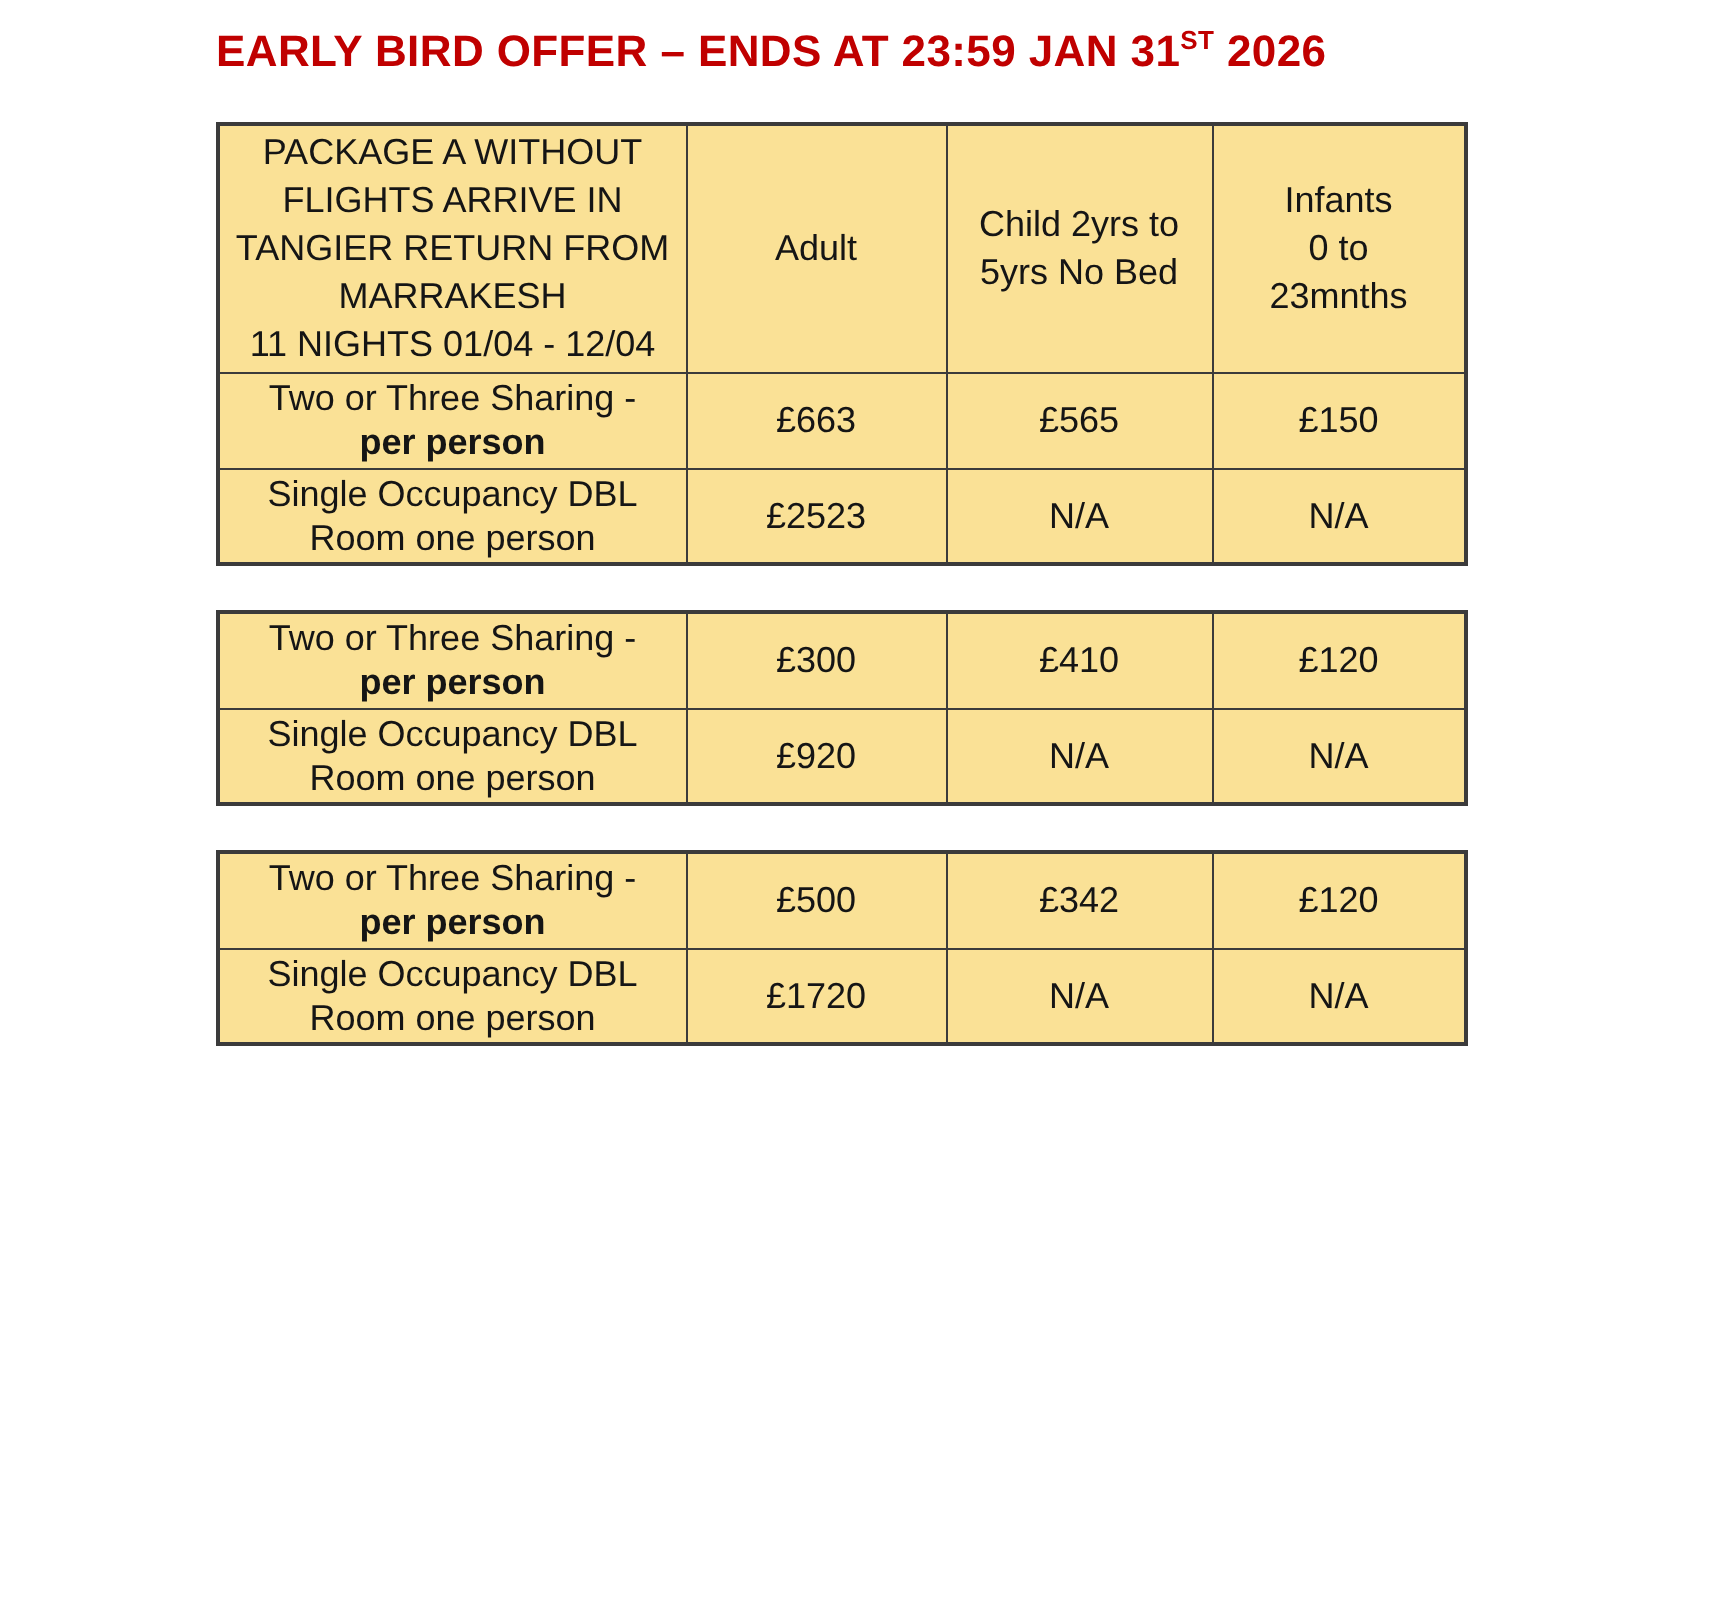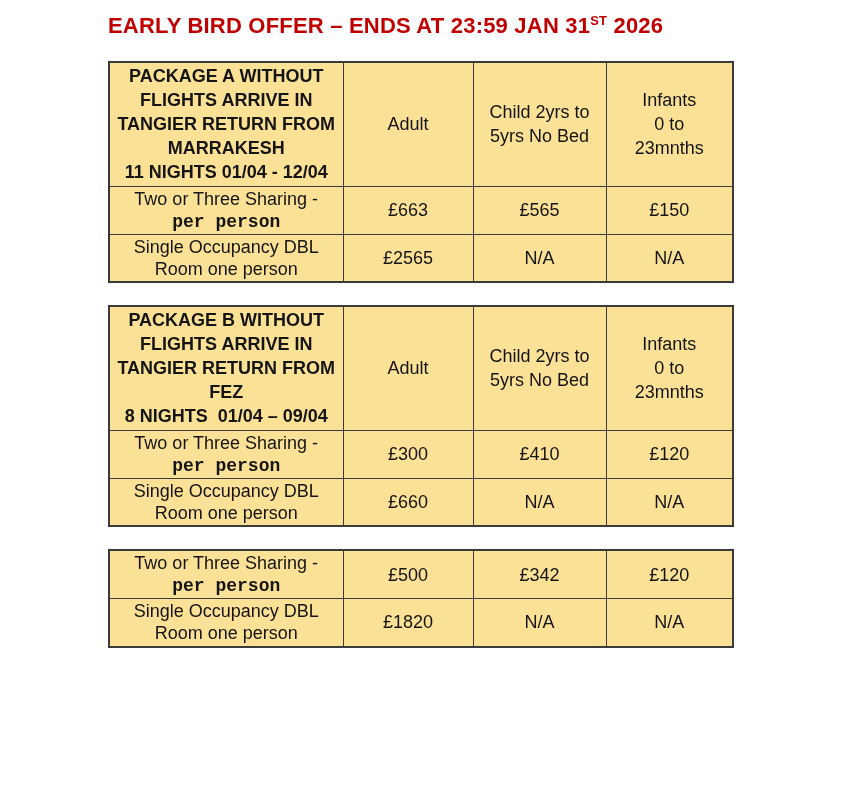--- a/index.html
+++ b/index.html
@@ -47,22 +47,22 @@
   table.pkg td {
     border: 1px solid var(--c-border);
     background: var(--c-cell);
     text-align: center;
     vertical-align: middle;
     font-size: 18px;
     padding: 1px 3px;
   }
   tr.hdr td { height: 124px; line-height: 24px; }
   tr.data td { height: 48px; line-height: 22px; }
-  .pkg-title { font-weight: bold; line-height: 24.5px; }
-  .bold { font-weight: bold; font-family: Liberation Mono, monospace; }
+  .pkg-title { font-weight: normal; line-height: 24.5px; }
+  .bold { font-weight: bold; }
   col.c1 { width: 234px; }
   col.c2 { width: 130px; }
   col.c3 { width: 133px; }
   col.c4 { width: 127px; }
 </style>
 </head>
 <body>
 
 <div class="page">
 
@@ -83,50 +83,44 @@
         <td>Infants<br>0 to<br>23mnths</td>
       </tr>
       <tr class="data">
         <td><span>Two or Three Sharing -</span><br><span class="bold">per person</span></td>
         <td>£663</td>
         <td>£565</td>
         <td>£150</td>
       </tr>
       <tr class="data">
         <td><span>Single Occupancy DBL</span><br><span>Room one person</span></td>
-        <td>£2565</td>
+        <td>£2523</td>
         <td>N/A</td>
         <td>N/A</td>
       </tr>
     </tbody>
   </table>
 
   <table class="pkg">
     <colgroup>
         <col class="c1">
         <col class="c2">
         <col class="c3">
         <col class="c4">
       </colgroup>
     <tbody>
-      <tr class="hdr">
-        <td class="pkg-title">PACKAGE B WITHOUT<br>FLIGHTS ARRIVE IN<br>TANGIER RETURN FROM<br>FEZ<br>8 NIGHTS&nbsp; 01/04 – 09/04</td>
-        <td>Adult</td>
-        <td>Child 2yrs to<br>5yrs No Bed</td>
-        <td>Infants<br>0 to<br>23mnths</td>
-      </tr>
       <tr class="data">
         <td><span>Two or Three Sharing -</span><br><span class="bold">per person</span></td>
         <td>£300</td>
         <td>£410</td>
         <td>£120</td>
       </tr>
       <tr class="data">
         <td><span>Single Occupancy DBL</span><br><span>Room one person</span></td>
-        <td>£660</td>
+        <td>£920</td>
         <td>N/A</td>
         <td>N/A</td>
       </tr>
     </tbody>
   </table>
 
   <table class="pkg">
     <colgroup>
         <col class="c1">
         <col class="c2">
@@ -135,20 +129,20 @@
       </colgroup>
     <tbody>
       <tr class="data">
         <td><span>Two or Three Sharing -</span><br><span class="bold">per person</span></td>
         <td>£500</td>
         <td>£342</td>
         <td>£120</td>
       </tr>
       <tr class="data">
         <td><span>Single Occupancy DBL</span><br><span>Room one person</span></td>
-        <td>£1820</td>
+        <td>£1720</td>
         <td>N/A</td>
         <td>N/A</td>
       </tr>
     </tbody>
   </table>
 
 </div>
 
 </body></html>

